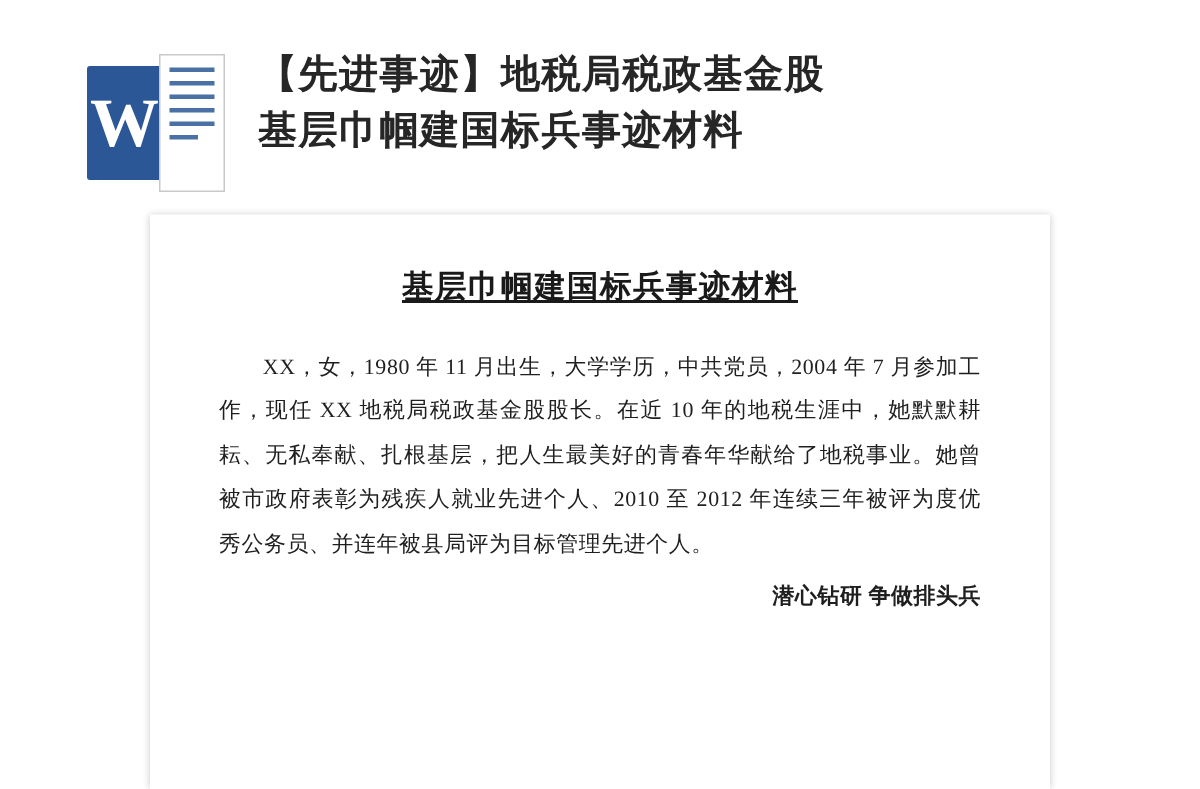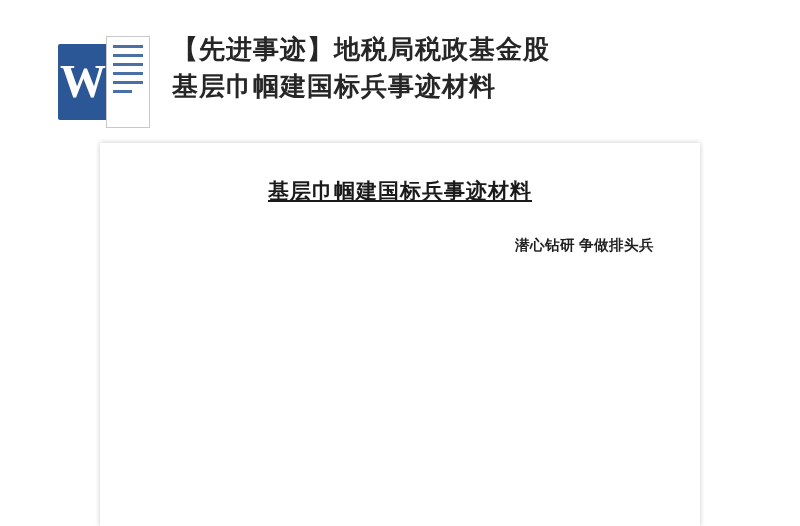--- a/index.html
+++ b/index.html
@@ -157,16 +157,17 @@
 
     <div class="title-block">
       <div class="title-line">【先进事迹】地税局税政基金股</div>
       <div class="title-line">基层巾帼建国标兵事迹材料</div>
     </div>
 
   </div>
 
   <div class="sheet">
     <div class="sheet-title">基层巾帼建国标兵事迹材料</div>
+    <p class="para">XX，女，1980 年 11 月出生，大学学历，中共党员，2004 年 7 月参加工作，现任 XX 地税局税政基金股股长。在近 10 年的地税生涯中，她默默耕耘、无私奉献、扎根基层，把人生最美好的青春年华献给了地税事业。她曾被市政府表彰为残疾人就业先进个人、2010 至 2012 年连续三年被评为度优秀公务员、并连年被县局评为目标管理先进个人。</p>
     <p class="subhead">潜心钻研  争做排头兵</p>
   </div>
 
 </div>
 
 </body></html>

